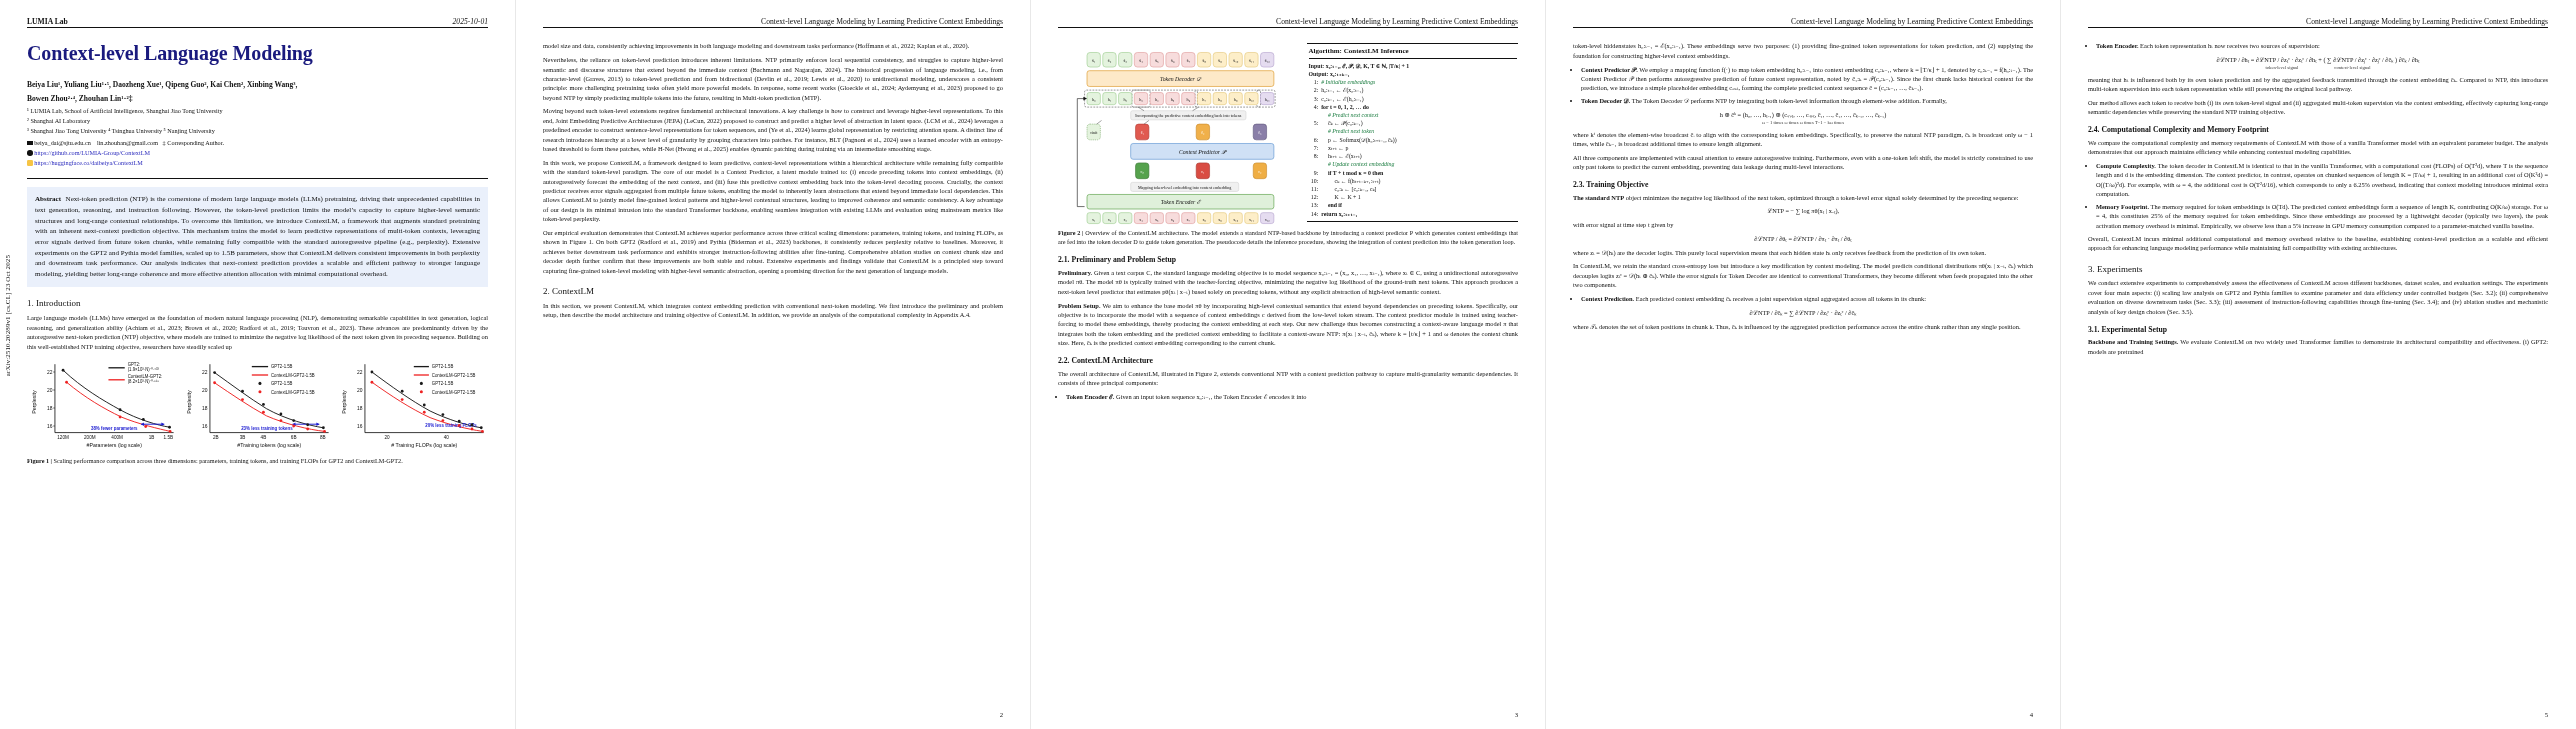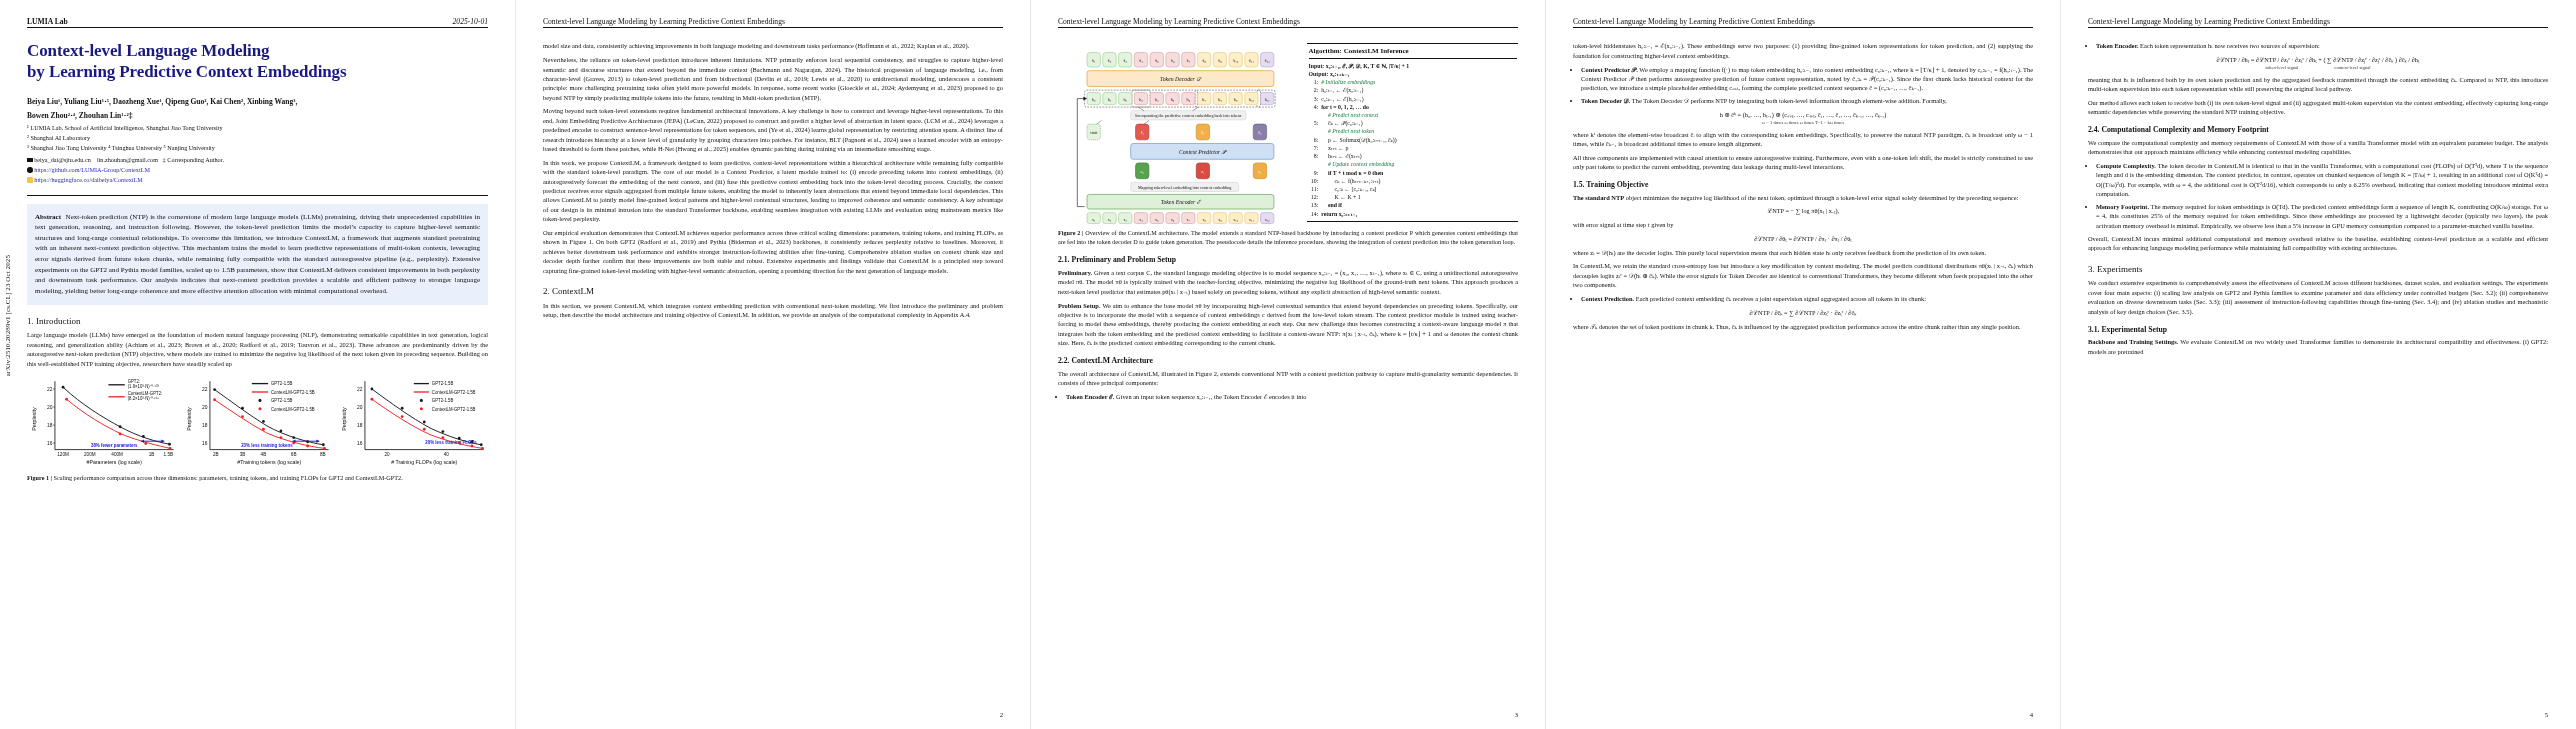--- a/index.html
+++ b/index.html
@@ -33,28 +33,28 @@
 
   
   .runhead {
     display:flex; align-items:flex-end; justify-content:space-between;
     border-bottom: 1px solid #111;
     padding-bottom: 1px; margin-bottom: 13.4px;
     min-height: 12px;
   }
   .runhead .left { font-size: 7.6px; font-weight: 700; color:#111; }
   .runhead .right { font-size: 7.6px; font-style: italic; color:#111;margin-left:24px; }
-  .runhead.center { justify-content:flex-start;font-family:Liberation Serif, serif; }
+  .runhead.center { justify-content:flex-end;font-family:Liberation Serif, serif; }
   .runhead.center .ctr { font-size: 7.6px; color:#111; }
 
   
   .title {
     color: #1a1a7e;
     font-weight: 700;
-    font-size: 17px;
+    font-size: 20px;
     line-height: 1.22;
     margin: 7.3px 0 12px 0;
     letter-spacing: -0.1px;
   }
   .authors {
     font-size: 7.5px; font-weight: 700; color:#111;
     line-height: 1.75; margin-bottom: 1.2px;
   }
   .affil { font-size: 6.2px; color:#111; line-height: 1.55; }
   .contact { font-size: 6.2px; color:#111; line-height: 1.6; margin-top: 3px; }
@@ -151,21 +151,20 @@
   <div class="page">
     <div class="arxiv-stamp">arXiv:2510.20289v1  [cs.CL]  23 Oct 2025</div>
 
     <div class="runhead">
       <span class="left">LUMIA Lab</span>
       <span class="right">2025-10-01</span>
     </div>
 
     <div class="title">
       <div>Context-level Language Modeling</div>
-      <div>by Learning Predictive Context Embeddings</div>
     </div>
 
     <div class="authors">Beiya Liu¹, Yuliang Liu¹⋅⁵, Daozheng Xue¹, Qipeng Guo², Kai Chen², Xinbing Wang³,</div>
     <div class="authors">Bowen Zhou²⋅⁴, Zhouhan Lin¹⋅²‡</div>
     <div class="affil">¹ LUMIA Lab, School of Artificial Intelligence, Shanghai Jiao Tong University</div>
     <div class="affil">² Shanghai AI Laboratory</div>
     <div class="affil">³ Shanghai Jiao Tong University    ⁴ Tsinghua University    ⁵ Nanjing University</div>
 
     <div class="contact">
       <div>
@@ -637,21 +636,21 @@
       <li><b>Context Predictor 𝒫.</b><span>  We employ a mapping function f(·) to map token embedding h₀:ₜ₋₁ into context embedding c₀:ₖ₋₁, where k = ⌊T/κ⌋ + 1, denoted by c₀:ₖ₋₁ = f(h₀:ₜ₋₁). The Context Predictor 𝒫 then performs autoregressive prediction of future context representation, noted by ĉ₁:ₖ = 𝒫(c₀:ₖ₋₁). Since the first chunk lacks historical context for the prediction, we introduce a simple placeholder embedding cᵢₙᵢₜ, forming the complete predicted context sequence ĉ = (c₀:ₖ₋₁, …, ĉₖ₋₁).</span></li>
       <li><b>Token Decoder 𝒟.</b><span>  The Token Decoder 𝒟 performs NTP by integrating both token-level information through element-wise addition. Formally,</span></li>
     </ul>
     <div class="eq">
       <div>h ⊕ ĉᵏ = (h₀, …, hₜ₋₁) ⊕ (cᵢₙᵢₜ, …, cᵢₙᵢₜ, ĉ₁, …, ĉ₁, …, ĉₖ₋₁, …, ĉₖ₋₁)</div>
       <div style="font-size:4.6px; color:#333; margin-top:0.6px;">ω − 1 times      ω times      ω times      T−1 − kω times</div>
     </div>
     <p class="body">where kᵗ denotes the element-wise broadcast ĉᵢ to align with the corresponding token embeddings. Specifically, to preserve the natural NTP paradigm, ĉₖ is broadcast only ω − 1 times, while ĉₖ₋₁ is broadcast additional times to ensure length alignment.</p>
     <p class="body">All three components are implemented with causal attention to ensure autoregressive training. Furthermore, even with a one-token left shift, the model is strictly constrained to use only past tokens to predict the current embedding, preventing data leakage during multi-level interactions.</p>
 
-    <h3 class="sub">1.5.  Training Objective</h3>
+    <h3 class="sub">2.3.  Training Objective</h3>
     <p class="body"><b>The standard NTP</b><span> object minimizes the negative log likelihood of the next token, optimized through a token-level error signal solely determined by the preceding sequence:</span></p>
     <div class="eq">ℒNTP = − ∑ log πθ(xₜ | x₋ₜ),</div>
     <p class="body">with error signal at time step t given by</p>
     <div class="eq">∂ℒNTP / ∂θₜ = ∂ℒNTP / ∂πₜ · ∂πₜ / ∂θₜ</div>
     <p class="body">where zₜ = 𝒟(hₜ) are the decoder logits. This purely local supervision means that each hidden state hₜ only receives feedback from the prediction of its own token.</p>
     <p class="body">In ContextLM, we retain the standard cross-entropy loss but introduce a key modification by context modeling. The model predicts conditional distributions πθ(xₜ | x₋ₜ, ĉₖ) which decouples logits zₜᶜ = 𝒟(hₜ ⊕ ĉₖ). While the error signals for Token Decoder are identical to conventional Transformers, they become different when feeds propagated into the other two components.</p>
     <ul class="bullets">
       <li><b>Context Prediction.</b><span>  Each predicted context embedding ĉₖ receives a joint supervision signal aggregated across all tokens in its chunk:</span></li>
     </ul>
     <div class="eq">∂ℒNTP / ∂ĉₖ = ∑ ∂ℒNTP / ∂zₜᶜ · ∂zₜᶜ / ∂ĉₖ</div>

